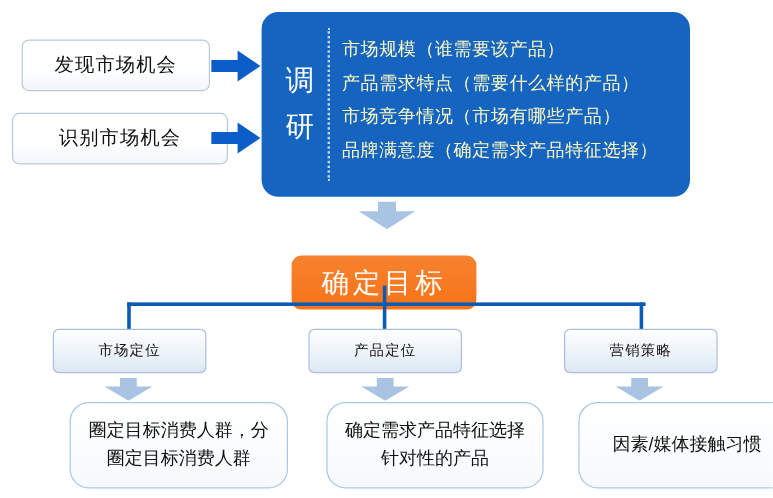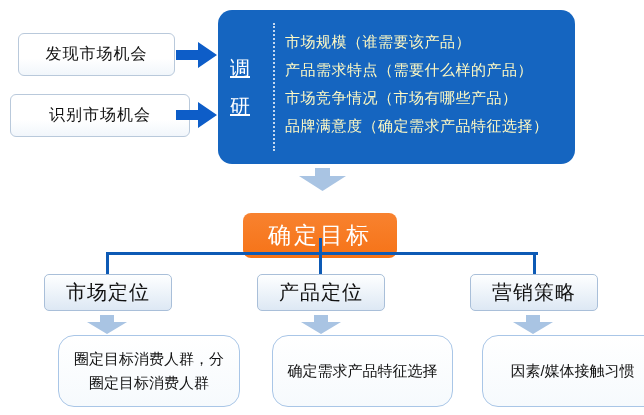--- a/index.html
+++ b/index.html
@@ -19,43 +19,43 @@
   }
 
   
   .panel {
     position:absolute; left:218px; top:10px; width:357px; height:154px;
     background:#1565c0; border-radius:14px;
   }
   .panel-title {
     position:absolute; left:12px; top:0; bottom:0; width:32px;
     display:flex; align-items:center; justify-content:center;
-    color:#ffffff; font-size:20px; line-height:38px;
-    word-break:break-all; text-align:left;text-decoration:underline;
+    color:#ffffff; font-size:24px; line-height:38px;
+    word-break:break-all; text-align:right;
   }
   .panel-divider {
     position:absolute; left:55px; top:13px; bottom:13px; width:0;
     border-left:2px dotted rgba(255,255,255,0.75);
   }
   .panel-items {
     position:absolute; left:67px; top:18px; right:8px;
     color:#fef9c3; font-size:15px; line-height:28px; letter-spacing:0.5px;
   }
 
   
   .goal-box {
     background:linear-gradient(180deg,#f8822f,#f67317);
     border-radius:8px; color:#ffffff; font-size:23px; letter-spacing:3px;margin-top:20px;
   }
 
   
   .mid-box {
     background:linear-gradient(180deg,#feffff,#dde8f4);
     border:1px solid #a9bfd9; border-radius:5px;
-    font-size:20px; color:#111; letter-spacing:1px;
+    font-size:12px; color:#111; letter-spacing:1px;
   }
 
   
   .detail-box {
     background:linear-gradient(180deg,#ffffff,#f6fafd);
     border:1px solid #a9c6e7; border-radius:16px;
     font-size:15px; color:#111; line-height:24px;
     flex-direction:column;
     margin-left:40px;
   }
@@ -143,18 +143,19 @@
         <polygon points="13,0 27,0 27,7 40,7 20,19 0,7 13,7" fill="#a9c4e3"></polygon>
       </svg>
   </div>
 
   <div class="node detail-box" style="left:18px;top:335px;width:182px;height:72px">
     <span>圈定目标消费人群，分</span>
     <span>圈定目标消费人群</span>
   </div>
   <div class="node detail-box" style="left:232px;top:335px;width:181px;height:72px">
     <span>确定需求产品特征选择</span>
+    <span>针对性的产品</span>
   </div>
   <div class="node detail-box" style="left:442px;top:335px;width:181px;height:72px">
     <span>因素/媒体接触习惯</span>
   </div>
 
 </div>
 
 </body></html>

